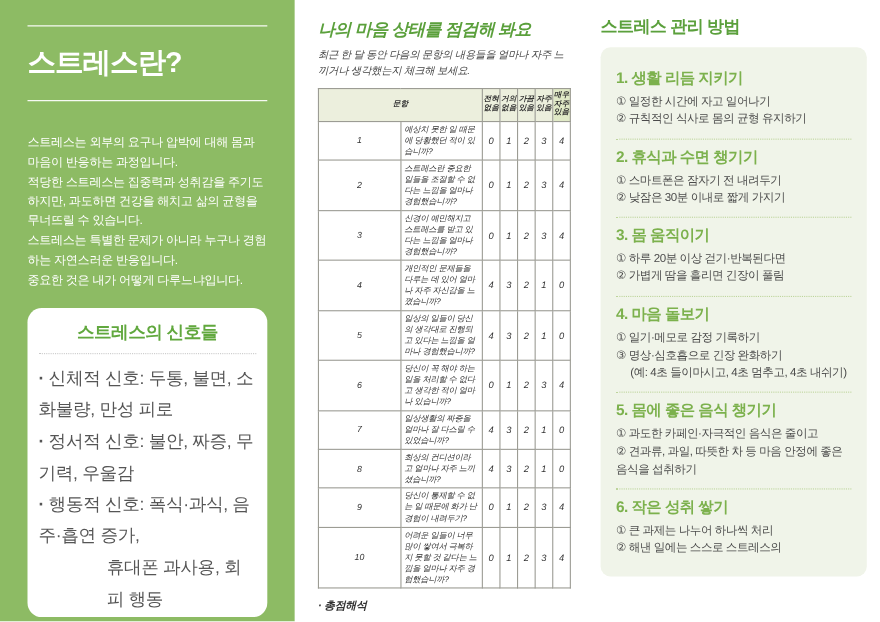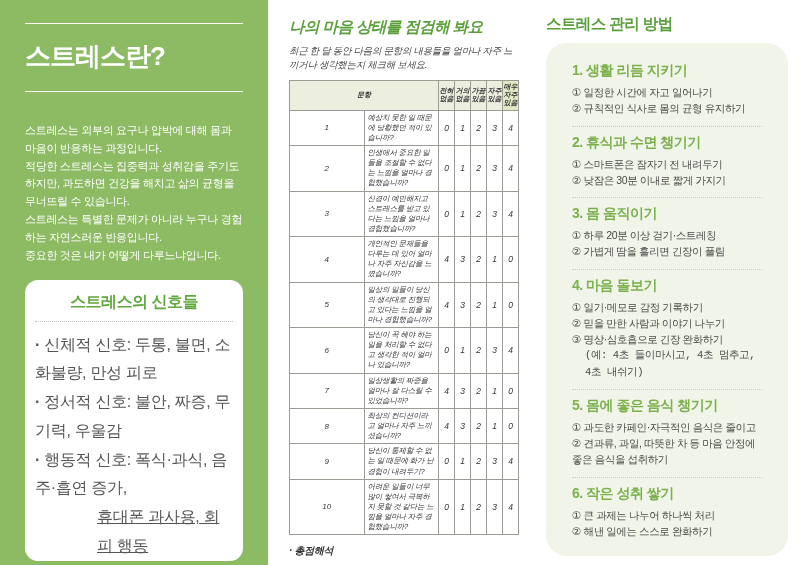--- a/index.html
+++ b/index.html
@@ -20,21 +20,21 @@
 
   
   .left{flex:0 0 268px;background:var(--panel-green);color:#fff;padding:23px 25px 14px;}
   .rule{border-top:1.5px solid rgba(255,255,255,.92);}
   .left h1{font-size:26px;font-weight:bold;margin:15px 0 17px;letter-spacing:-1px;}
   .intro p{font-size:11px;line-height:1.62;letter-spacing:-0.3px;}
   .signals-card{background:#fff;border-radius:13px;margin-top:15px;padding:12px 10px 0;color:#555;}
   .signals-card h2{color:var(--heading-green);text-align:center;font-size:16px;letter-spacing:-0.5px;padding-bottom:8px;border-bottom:1.5px dotted #c9c9c9;margin-bottom:9px;}
   .signals-card ul{list-style:none;font-size:16px;line-height:1.8;letter-spacing:-0.3px;}
   .signals-card li.b::before{content:"\00B7\00A0";font-weight:bold;}
-  .signals-card li.cont{padding-left:62px;text-decoration:underline;}
+  .signals-card li.cont{padding-left:62px;}
   .left-footer{margin-top:15px;text-align:left;font-size:10px;font-weight:bold;line-height:1.7;letter-spacing:-0.5px;}
 
   
   .middle{flex:0 0 262px;padding:17px 12px 0 21px;background:#fff;font-style:italic;}
   .middle h2{color:var(--title-green);font-size:15.5px;letter-spacing:-0.6px;margin-bottom:6px;}
   .subtitle{font-size:9.5px;color:#444;line-height:1.5;margin-bottom:7px;width:224px;letter-spacing:-0.3px;}
   table.check{border-collapse:collapse;width:230px;table-layout:fixed;}
   table.check th,table.check td{border:1px solid #9c9c94;}
   table.check th{font-size:7px;font-weight:bold;color:#333;background:var(--thead-bg);padding:2px 0;line-height:1.2;text-align:center;}
   table.check th.sh{width:16px;}
@@ -42,26 +42,26 @@
   td.no{width:12px;text-align:center;font-size:8px;color:#333;}
   td.q{font-size:7.5px;line-height:1.35;padding:2px 3px;color:#333;letter-spacing:-0.2px;}
   td.score{text-align:center;font-size:8.5px;color:#333;cursor:pointer;}
   td.total-label{text-align:center;font-size:9px;font-weight:bold;color:#333;background:var(--thead-bg);padding:3px 0;}
   td.total-value{background:#fff;}
   .interp-title{font-size:10px;font-weight:bold;color:#333;margin:9px 0 4px;letter-spacing:-0.3px;}
 
   
   .right{flex:1;padding:14px 12px 0 15px;background:#fff;}
   .right h2{color:var(--title-green);font-size:15.5px;letter-spacing:-0.6px;margin-bottom:8px;}
-  .mg-card{background:var(--card-bg);border-radius:21px;padding:12px 26px 8px;}
+  .mg-card{background:var(--card-bg);border-radius:9px;padding:12px 14px 8px;}
   .mg-section{padding:7px 0 9px;border-bottom:1.5px dotted #bdd49b;}
   .mg-section.last{border-bottom:none;}
   .mg-section h3{color:var(--section-green);font-size:14px;letter-spacing:-0.5px;margin-bottom:4px;}
   .mg-section p{font-size:10.5px;color:#4a4a4a;line-height:1.55;letter-spacing:-0.4px;}
-  .mg-section p.note{padding-left:13px;font-family:Liberation Mono, monospace;}
+  .mg-section p.note{padding-left:13px;}
 </style>
 </head>
 <body>
 
 <div class="page">
 
   <aside class="left">
     <div class="rule"></div>
     <h1>스트레스란?</h1>
     <div class="rule"></div>
@@ -105,21 +105,21 @@
             <td class="no">1</td>
             <td class="q">예상치 못한 일 때문에 당황했던 적이 있습니까?</td>
             <td class="score">0</td>
             <td class="score">1</td>
             <td class="score">2</td>
             <td class="score">3</td>
             <td class="score">4</td>
           </tr>
           <tr>
             <td class="no">2</td>
-            <td class="q">인생에서 중요한 일들을 조절할 수 없다는 느낌을 얼마나 경험했습니까?</td>
+            <td class="q">스트레스란 중요한 일들을 조절할 수 없다는 느낌을 얼마나 경험했습니까?</td>
             <td class="score">0</td>
             <td class="score">1</td>
             <td class="score">2</td>
             <td class="score">3</td>
             <td class="score">4</td>
           </tr>
           <tr>
             <td class="no">3</td>
             <td class="q">신경이 예민해지고 스트레스를 받고 있다는 느낌을 얼마나 경험했습니까?</td>
             <td class="score">0</td>
@@ -205,36 +205,35 @@
           <p>① 일정한 시간에 자고 일어나기</p>
           <p>② 규칙적인 식사로 몸의 균형 유지하기</p>
         </div>
         <div class="mg-section">
           <h3>2. 휴식과 수면 챙기기</h3>
           <p>① 스마트폰은 잠자기 전 내려두기</p>
           <p>② 낮잠은 30분 이내로 짧게 가지기</p>
         </div>
         <div class="mg-section">
           <h3>3. 몸 움직이기</h3>
-          <p>① 하루 20분 이상 걷기·스트레칭</p>
+          <p>① 하루 20분 이상 걷기·반복된다면</p>
           <p>② 가볍게 땀을 흘리면 긴장이 풀림</p>
         </div>
         <div class="mg-section">
           <h3>4. 마음 돌보기</h3>
           <p>① 일기·메모로 감정 기록하기</p>
-          <p>② 믿을 만한 사람과 이야기 나누기</p>
           <p>③ 명상·심호흡으로 긴장 완화하기</p>
           <p class="note">(예: 4초 들이마시고, 4초 멈추고, 4초 내쉬기)</p>
         </div>
         <div class="mg-section">
           <h3>5. 몸에 좋은 음식 챙기기</h3>
           <p>① 과도한 카페인·자극적인 음식은 줄이고</p>
           <p>② 견과류, 과일, 따뜻한 차 등 마음 안정에 좋은 음식을 섭취하기</p>
         </div>
         <div class="mg-section last">
           <h3>6. 작은 성취 쌓기</h3>
           <p>① 큰 과제는 나누어 하나씩 처리</p>
-          <p>② 해낸 일에는 스스로 완화하기</p>
+          <p>② 해낸 일에는 스스로 스트레스의</p>
         </div>
       </div>
   </section>
 
 </div>
 
 </body></html>

